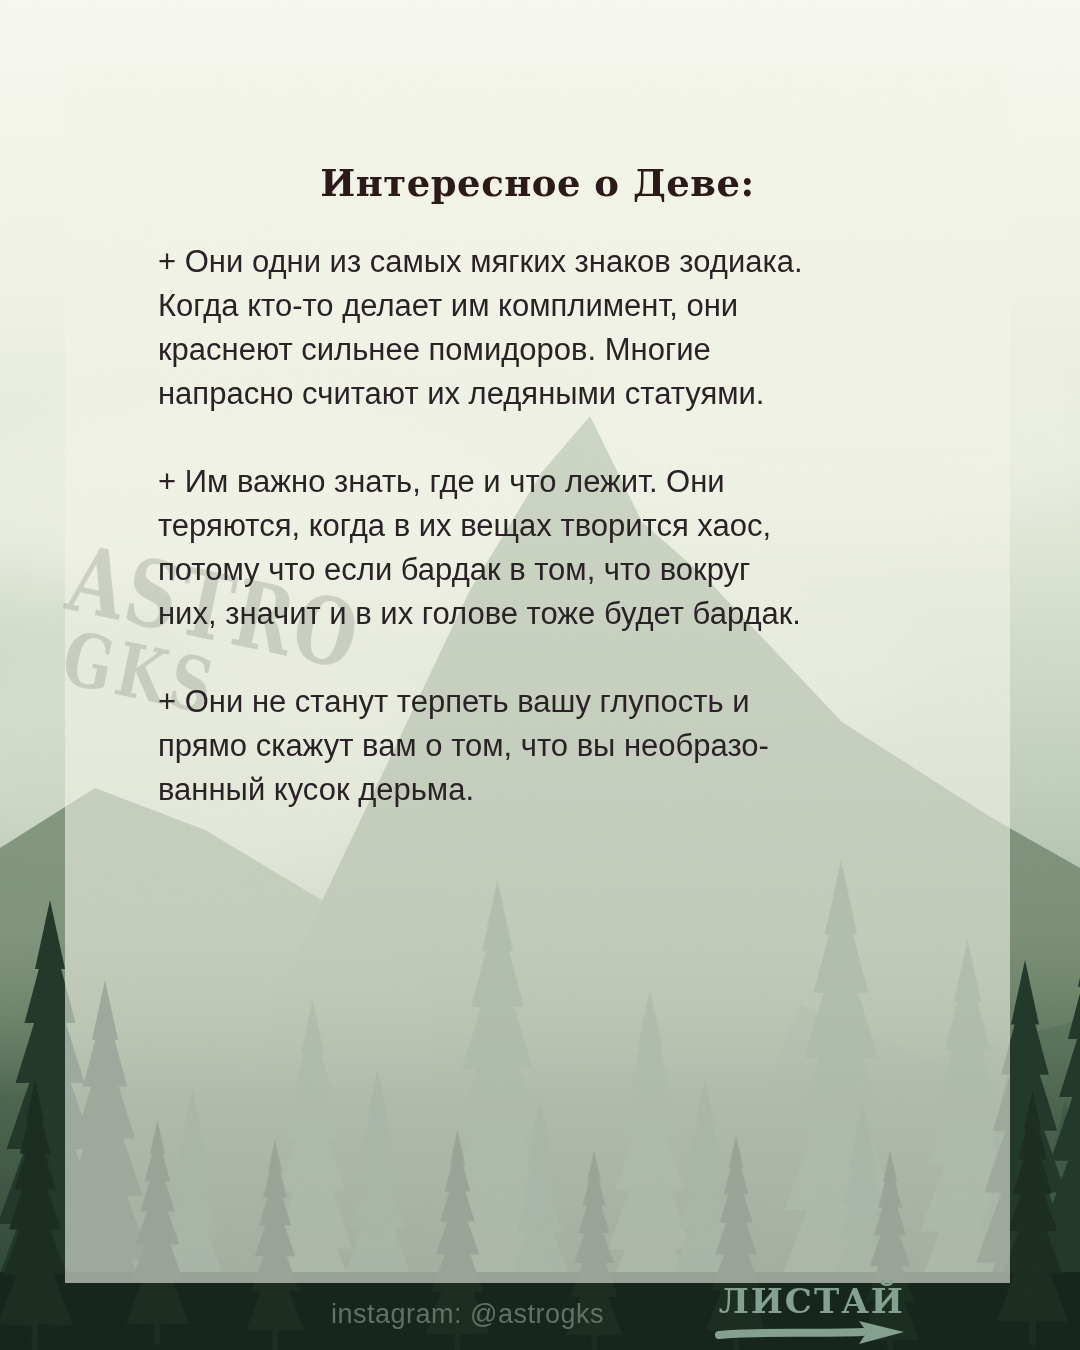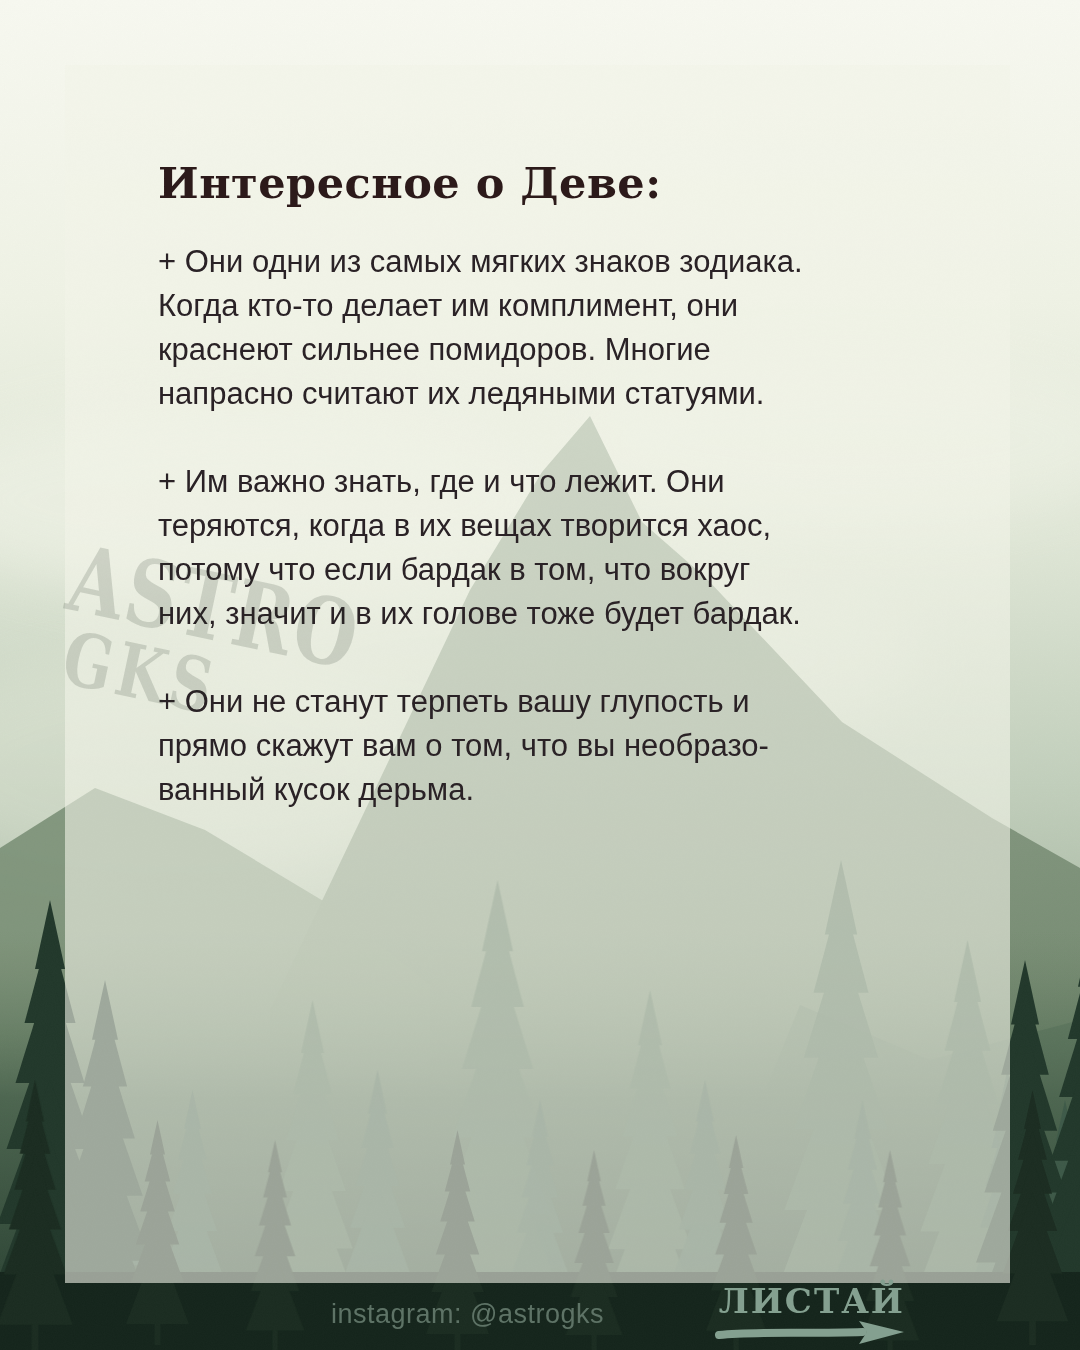--- a/index.html
+++ b/index.html
@@ -17,24 +17,24 @@
     position: absolute;
     left: 65px; top: 65px;
     width: 945px; height: 1218px;
     background: rgba(241, 244, 232, 0.60);
     box-sizing: border-box;
     padding: 95px 80px 0 93px;
     z-index: 2;
   }
   .card h1 {
     margin: 0 13px 34px 0;
-    text-align: left;
+    text-align: center;
     font-family: "DejaVu Serif", "Liberation Serif", serif;
     font-weight: 700;
-    font-size: 43px;
+    font-size: 37px;
     line-height: 46px;
     color: #2c1a1a;
     letter-spacing: 0.5px;
   }
   .body-text p {
     margin: 8px 0 44px 0;
     white-space: pre;
     font-family: "Liberation Sans", sans-serif;
     font-size: 31px;
     line-height: 44px;

